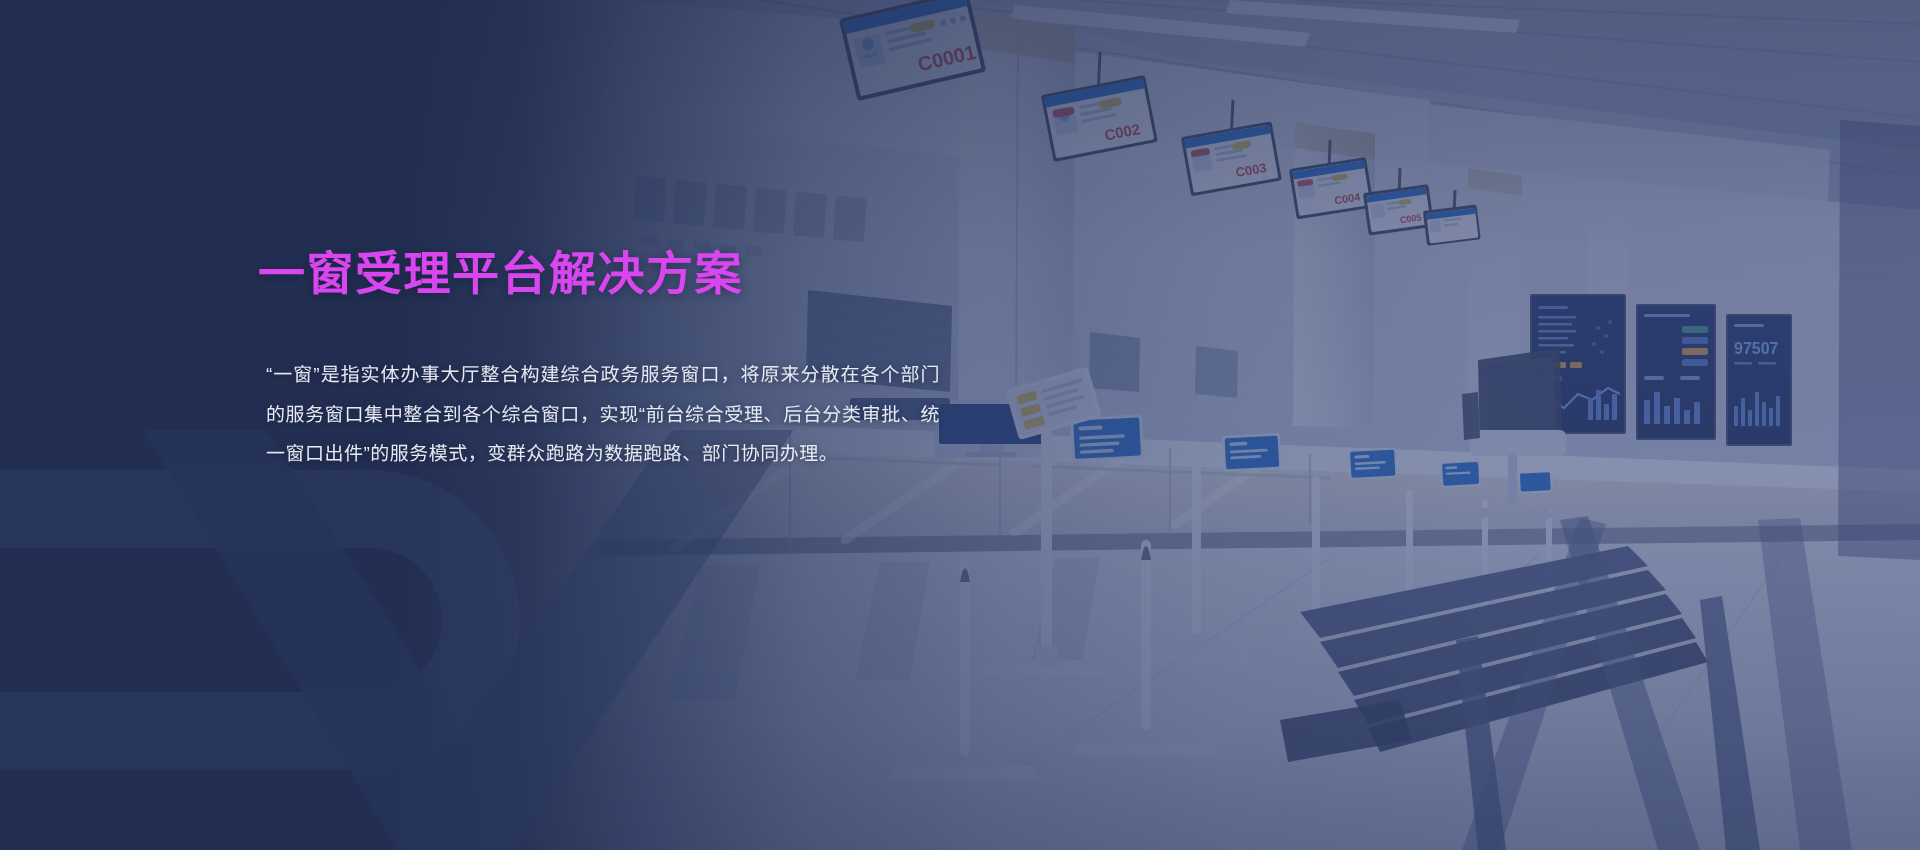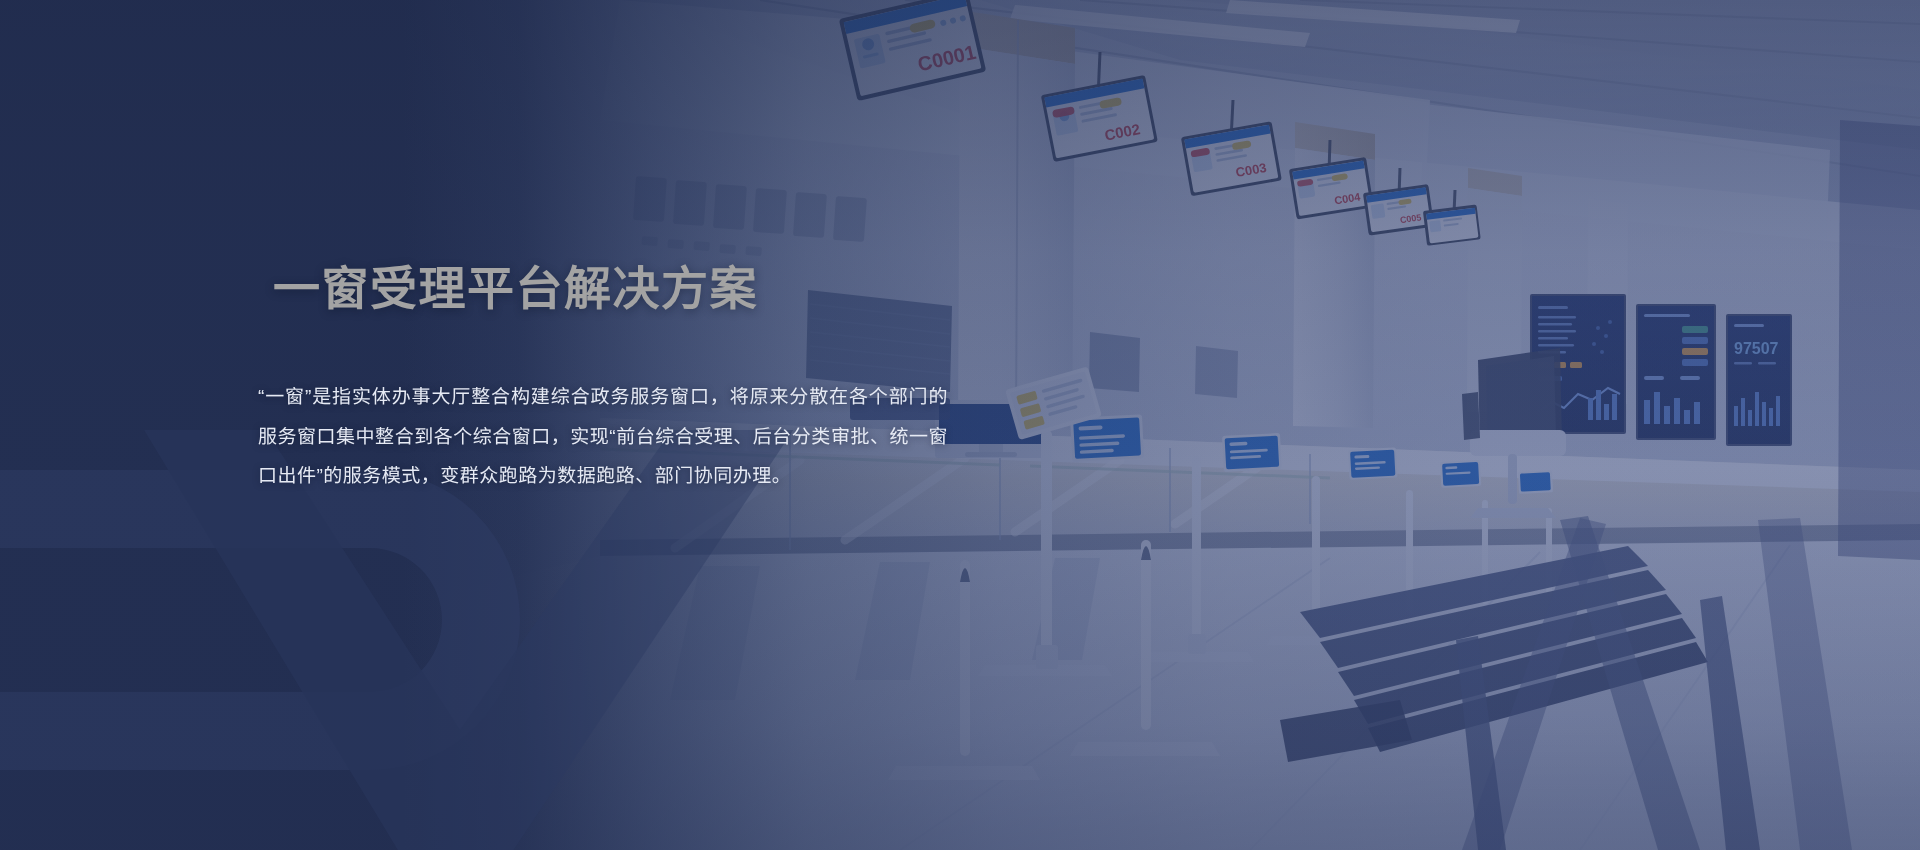--- a/index.html
+++ b/index.html
@@ -68,30 +68,30 @@
 
   
   .content {
     position: absolute;
     left: 258px;
     top: 246px;
     width: 690px;
     z-index: 6;
   }
   .hero-title {
-    margin: 15px;
+    margin: 0;
     font-size: 47px;
     line-height: 1.18;
     font-weight: 700;
-    color: #a3a3a3;
+    color: #d946ef;
     letter-spacing: 1.5px;
     text-shadow: 0 2px 10px rgba(12,20,40,0.45);
   }
   .hero-desc {
-    margin: 0;
+    margin: 8px;
     padding-top: 46px;
     font-size: 19px;
     line-height: 2.07;
     color: #e6eaf4;
     letter-spacing: 0.5px;
     text-shadow: 0 1px 6px rgba(12,20,40,0.50);
     text-align: justify;
     text-justify: inter-ideograph;
   }
 </style>

